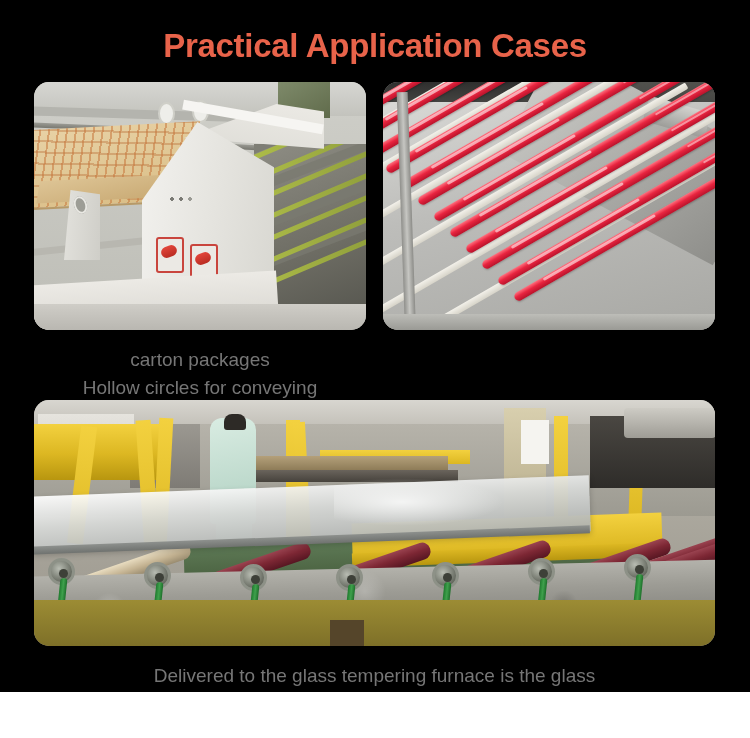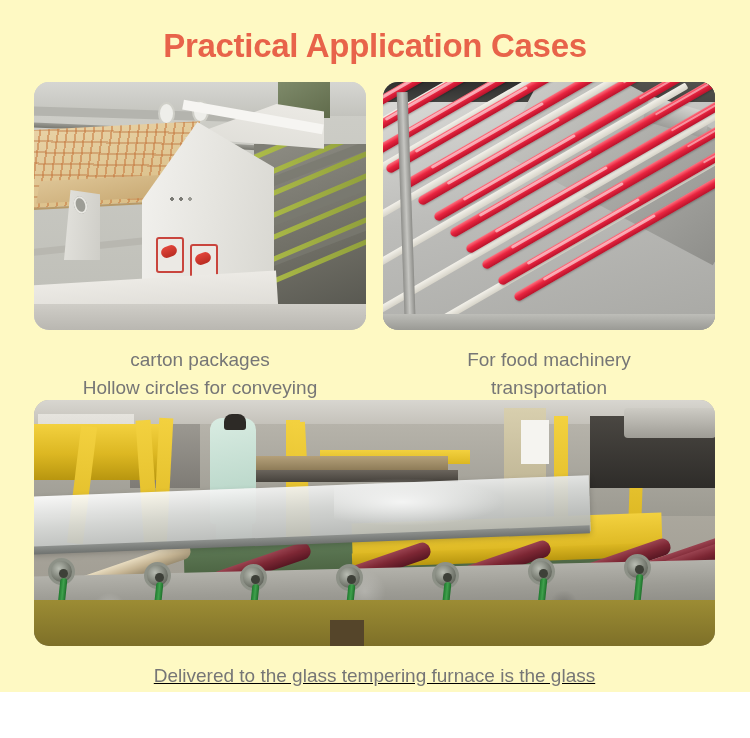--- a/index.html
+++ b/index.html
@@ -12,21 +12,21 @@
     height: 738px;
     font-family: "Liberation Sans", sans-serif;
     overflow: hidden;
     position: relative;
   }
 
   .page {
     width: 750px;
     height: 692px;
     position: relative;
-    background: #fef9c3;
+    background: #000000;
     box-sizing: border-box;
   }
 
   
   .section-title {
     position: absolute;
     top: 24px;
     left: 0;
     width: 750px;
     text-align: center;
@@ -500,24 +500,20 @@
           <div class="rbelt" style="left:52px;  top:132px;"></div>
           <div class="rbelt" style="left:68px;  top:148px;"></div>
           <div class="rbelt" style="left:84px;  top:164px;"></div>
           <div class="rbelt" style="left:100px; top:180px;"></div>
           <div class="rbelt" style="left:116px; top:196px;"></div>
           <div class="rbelt" style="left:132px; top:212px;"></div>
 
           <div class="side-rail"></div>
           <div class="frame-bottom"></div>
         </div>
-        <div class="caption">
-          <div>For food machinery</div>
-          <div>transportation</div>
-        </div>
       </div>
 
     </div>
 
     <div class="row-bottom">
       <div class="case-wide">
         <div class="photo-wide p3">
           <div class="ceiling"></div>
           <div class="bgwall"></div>
           <div class="whitebox"></div>

